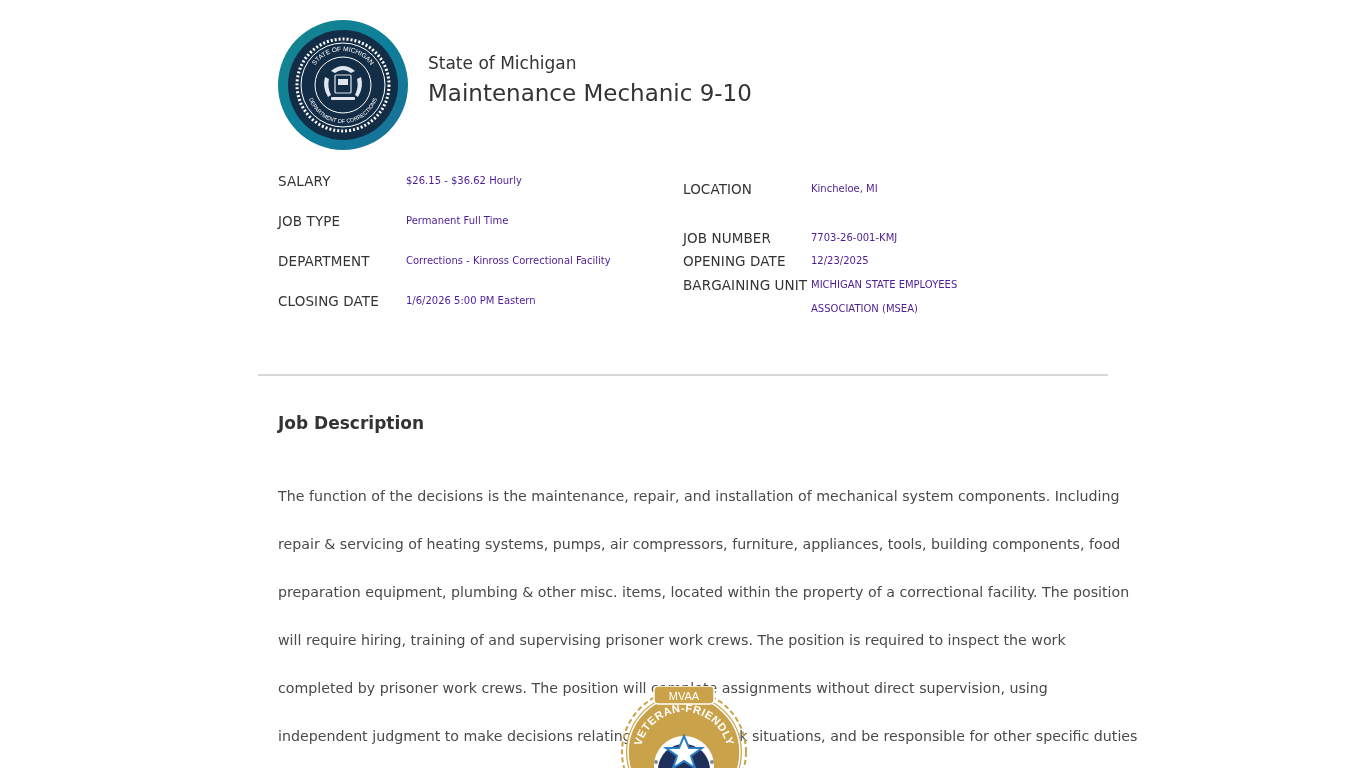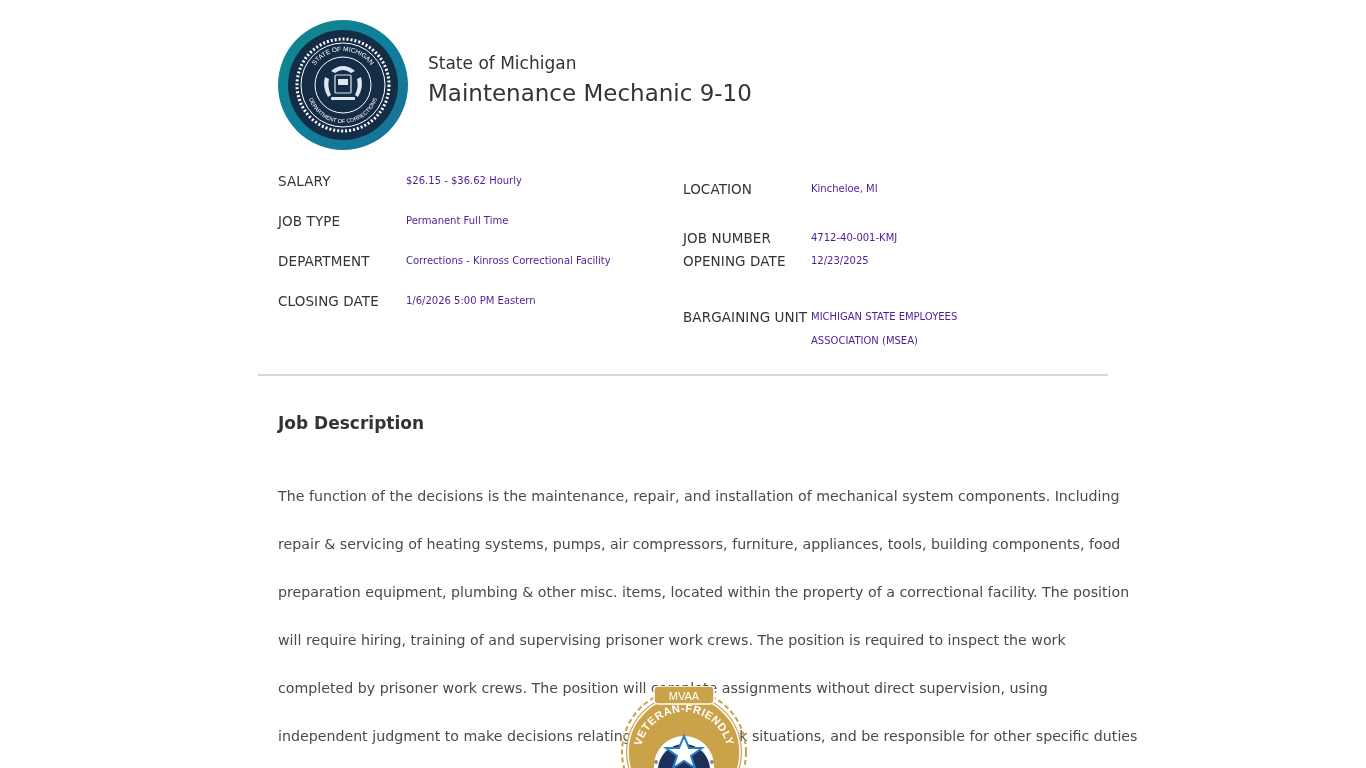--- a/index.html
+++ b/index.html
@@ -135,27 +135,27 @@
         <div class="info-value">1/6/2026 5:00 PM Eastern</div>
       </div>
     </div>
     <div class="info-col right">
       <div class="info-row" style="top:8px">
         <div class="info-label">LOCATION</div>
         <div class="info-value">Kincheloe, MI</div>
       </div>
       <div class="info-row" style="top:57px">
         <div class="info-label">JOB NUMBER</div>
-        <div class="info-value">4712-40-001-KMJ</div>
+        <div class="info-value">7703-26-001-KMJ</div>
       </div>
       <div class="info-row" style="top:80px">
         <div class="info-label">OPENING DATE</div>
         <div class="info-value">12/23/2025</div>
       </div>
-      <div class="info-row" style="top:136px">
+      <div class="info-row" style="top:104px">
         <div class="info-label">BARGAINING UNIT</div>
         <div class="info-value" style="width:210px">MICHIGAN STATE EMPLOYEES ASSOCIATION (MSEA)</div>
       </div>
     </div>
   </div>
 
   <div class="divider"></div>
 
   <div class="section-title">Job Description</div>
 

